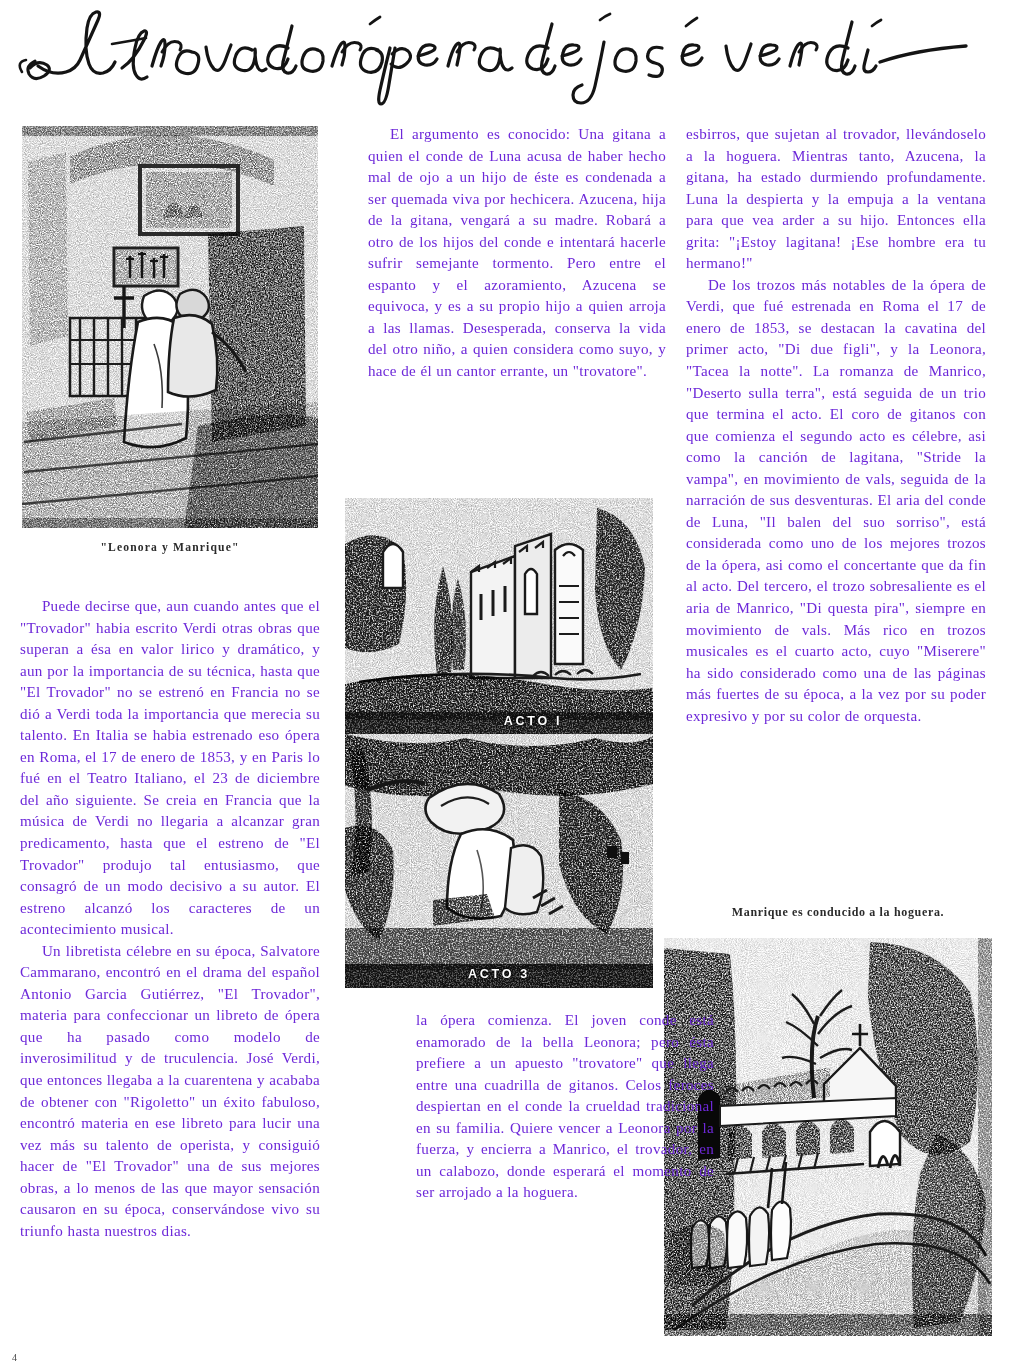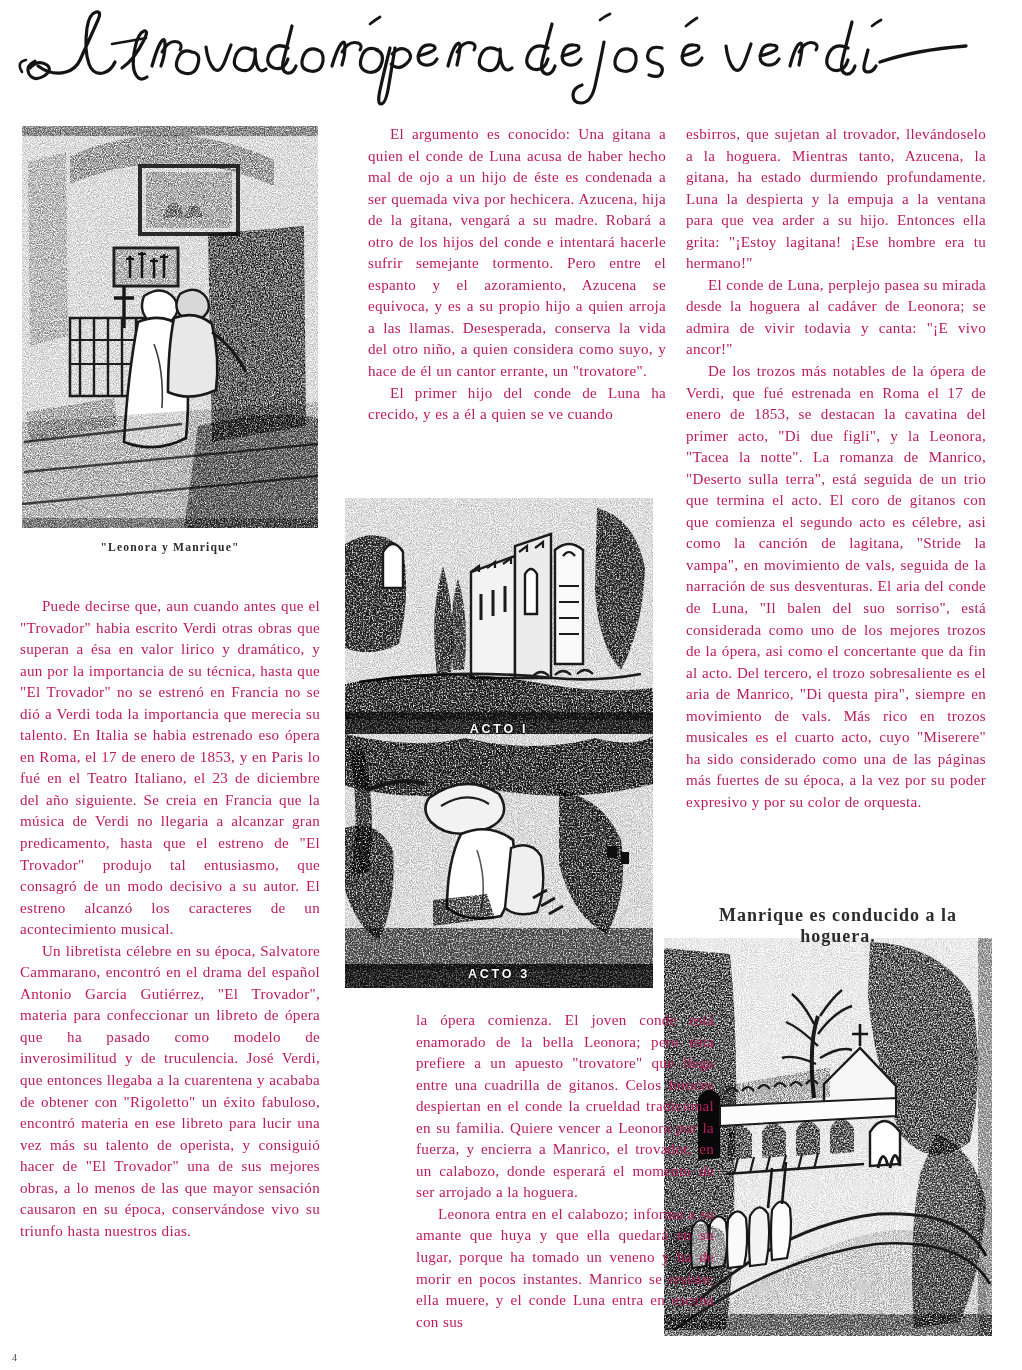--- a/index.html
+++ b/index.html
@@ -29,21 +29,21 @@
   .masthead svg { display: block; }
 
   
   .col {
     position: absolute;
     text-align: justify;
     font-size: 15.1px;
     line-height: 21.55px;
     letter-spacing: 0.02em;
     word-spacing: 0.02em;
-    color: #be185d;
+    color: #6d28d9;
     -webkit-font-smoothing: none;
   }
   .col p {
     margin: 0;
     text-indent: 1.45em;
     hyphens: manual;
   }
   .col p + p { margin-top: 0; }
 
   #col-1 { left: 20px;  top: 596px;  width: 300px; }
@@ -58,21 +58,21 @@
     font-weight: bold;
     font-size: 11.6px;
     letter-spacing: 0.10em;
     color: #2b2b2b;
     text-align: center;
   }
   #caption-1 { left: 20px; top: 541px; width: 300px; }
   #caption-3 {
     left: 686px; top: 905px; width: 304px;
     letter-spacing: 0.055em;
-    font-size: 18px;
+    font-size: 12px;
   }
 
   
   .illus {
     position: absolute;
     overflow: hidden;
     background: #ffffff;
   }
   .illus svg { display: block; }
   #illus-1 { left: 22px;  top: 126px; width: 296px; height: 402px; }
@@ -324,21 +324,21 @@
 
         <path d="M188 400 l14 -8 M196 408 l14 -8 M204 416 l14 -8" stroke="#1a1a1a" stroke-width="3" fill="none"></path>
 
         <rect x="0" y="430" width="308" height="42" fill="#2a2a2a" filter="url(#grainHeavy2)" opacity="0.7"></rect>
       </g>
 
       <rect x="0" y="466" width="308" height="24" fill="#0c0c0c" filter="url(#grainHeavy2)" opacity="0.97"></rect>
       <rect x="0" y="466" width="308" height="24" fill="#181818" opacity="0.6"></rect>
     </svg>
 
-    <div class="plate-label" style="top:224px;">ACTO I</div>
+    <div class="plate-label" style="top:216px;padding-left:34px;">ACTO I</div>
     <div class="plate-label" style="top:469px;">ACTO 3</div>
   </div>
 
   <div class="illus" id="illus-3">
     <svg width="328" height="398" viewBox="0 0 328 398" xmlns="http://www.w3.org/2000/svg">
       <defs>
         <filter id="grain3" x="0" y="0" width="100%" height="100%">
           <feTurbulence type="fractalNoise" baseFrequency="0.98" numOctaves="4" seed="11" result="n"></feTurbulence>
           <feColorMatrix in="n" type="matrix" values="0 0 0 0 0  0 0 0 0 0  0 0 0 0 0  1.4 0 0 0 -0.42" result="g"></feColorMatrix>
           <feComposite in="g" in2="SourceGraphic" operator="in"></feComposite>
@@ -416,29 +416,26 @@
   </div>
   <div class="caption" id="caption-3">Manrique es conducido a la hoguera.</div>
 
   <div class="col" id="col-1">
     <p>Puede decirse que, aun cuando antes que el "Trovador" habia escrito Verdi otras obras que superan a ésa en valor lirico y dramático, y aun por la importancia de su técnica, hasta que "El Trovador" no se estrenó en Francia no se dió a Verdi toda la importancia que merecia su talento. En Italia se habia estrenado eso ópera en Roma, el 17 de enero de 1853, y en Paris lo fué en el Teatro Italiano, el 23 de diciembre del año siguiente. Se creia en Francia que la música de Verdi no llegaria a alcanzar gran predicamento, hasta que el estreno de "El Trovador" produjo tal entusiasmo, que consagró de un modo decisivo a su autor. El estreno alcanzó los caracteres de un acontecimiento musical.</p>
     <p>Un libretista célebre en su época, Salvatore Cammarano, encontró en el drama del español Antonio Garcia Gutiérrez, "El Trovador", materia para confeccionar un libreto de ópera que ha pasado como modelo de inverosimilitud y de truculencia. José Verdi, que entonces llegaba a la cuarentena y acababa de obtener con "Rigoletto" un éxito fabuloso, encontró materia en ese libreto para lucir una vez más su talento de operista, y consiguió hacer de "El Trovador" una de sus mejores obras, a lo menos de las que mayor sensación causaron en su época, conservándose vivo su triunfo hasta nuestros dias.</p>
   </div>
 
   <div class="col" id="col-2-top">
     <p>El argumento es conocido: Una gitana a quien el conde de Luna acusa de haber hecho mal de ojo a un hijo de éste es condenada a ser quemada viva por hechicera. Azucena, hija de la gitana, vengará a su madre. Robará a otro de los hijos del conde e intentará hacerle sufrir semejante tormento. Pero entre el espanto y el azoramiento, Azucena se equivoca, y es a su propio hijo a quien arroja a las llamas. Desesperada, conserva la vida del otro niño, a quien considera como suyo, y hace de él un cantor errante, un "trovatore".</p>
-    <p>El primer hijo del conde de Luna ha crecido, y es a él a quien se ve cuando</p>
   </div>
 
   <div class="col" id="col-2-bottom">
     <p style="text-indent:0;">la ópera comienza. El joven conde está enamorado de la bella Leonora; pero ésta prefiere a un apuesto "trovatore" que llega entre una cuadrilla de gitanos. Celos feroces despiertan en el conde la crueldad tradicional en su familia. Quiere vencer a Leonora por la fuerza, y encierra a Manrico, el trovador, en un calabozo, donde esperará el momento de ser arrojado a la hoguera.</p>
-    <p>Leonora entra en el calabozo; informa a su amante que huya y que ella quedará en su lugar, porque ha tomado un veneno y ha de morir en pocos instantes. Manrico se resiste; ella muere, y el conde Luna entra en escena con sus</p>
   </div>
 
   <div class="col" id="col-3">
     <p style="text-indent:0;">esbirros, que sujetan al trovador, llevándoselo a la hoguera. Mientras tanto, Azucena, la gitana, ha estado durmiendo profundamente. Luna la despierta y la empuja a la ventana para que vea arder a su hijo. Entonces ella grita: "¡Estoy lagitana! ¡Ese hombre era tu hermano!"</p>
-    <p>El conde de Luna, perplejo pasea su mirada desde la hoguera al cadáver de Leonora; se admira de vivir todavia y canta: "¡E vivo ancor!"</p>
     <p>De los trozos más notables de la ópera de Verdi, que fué estrenada en Roma el 17 de enero de 1853, se destacan la cavatina del primer acto, "Di due figli", y la Leonora, "Tacea la notte". La romanza de Manrico, "Deserto sulla terra", está seguida de un trio que termina el acto. El coro de gitanos con que comienza el segundo acto es célebre, asi como la canción de lagitana, "Stride la vampa", en movimiento de vals, seguida de la narración de sus desventuras. El aria del conde de Luna, "Il balen del suo sorriso", está considerada como uno de los mejores trozos de la ópera, asi como el concertante que da fin al acto. Del tercero, el trozo sobresaliente es el aria de Manrico, "Di questa pira", siempre en movimiento de vals. Más rico en trozos musicales es el cuarto acto, cuyo "Miserere" ha sido considerado como una de las páginas más fuertes de su época, a la vez por su poder expresivo y por su color de orquesta.</p>
   </div>
 
   <div class="corner-mark">4</div>
 
 </div>
 
 </body></html>

